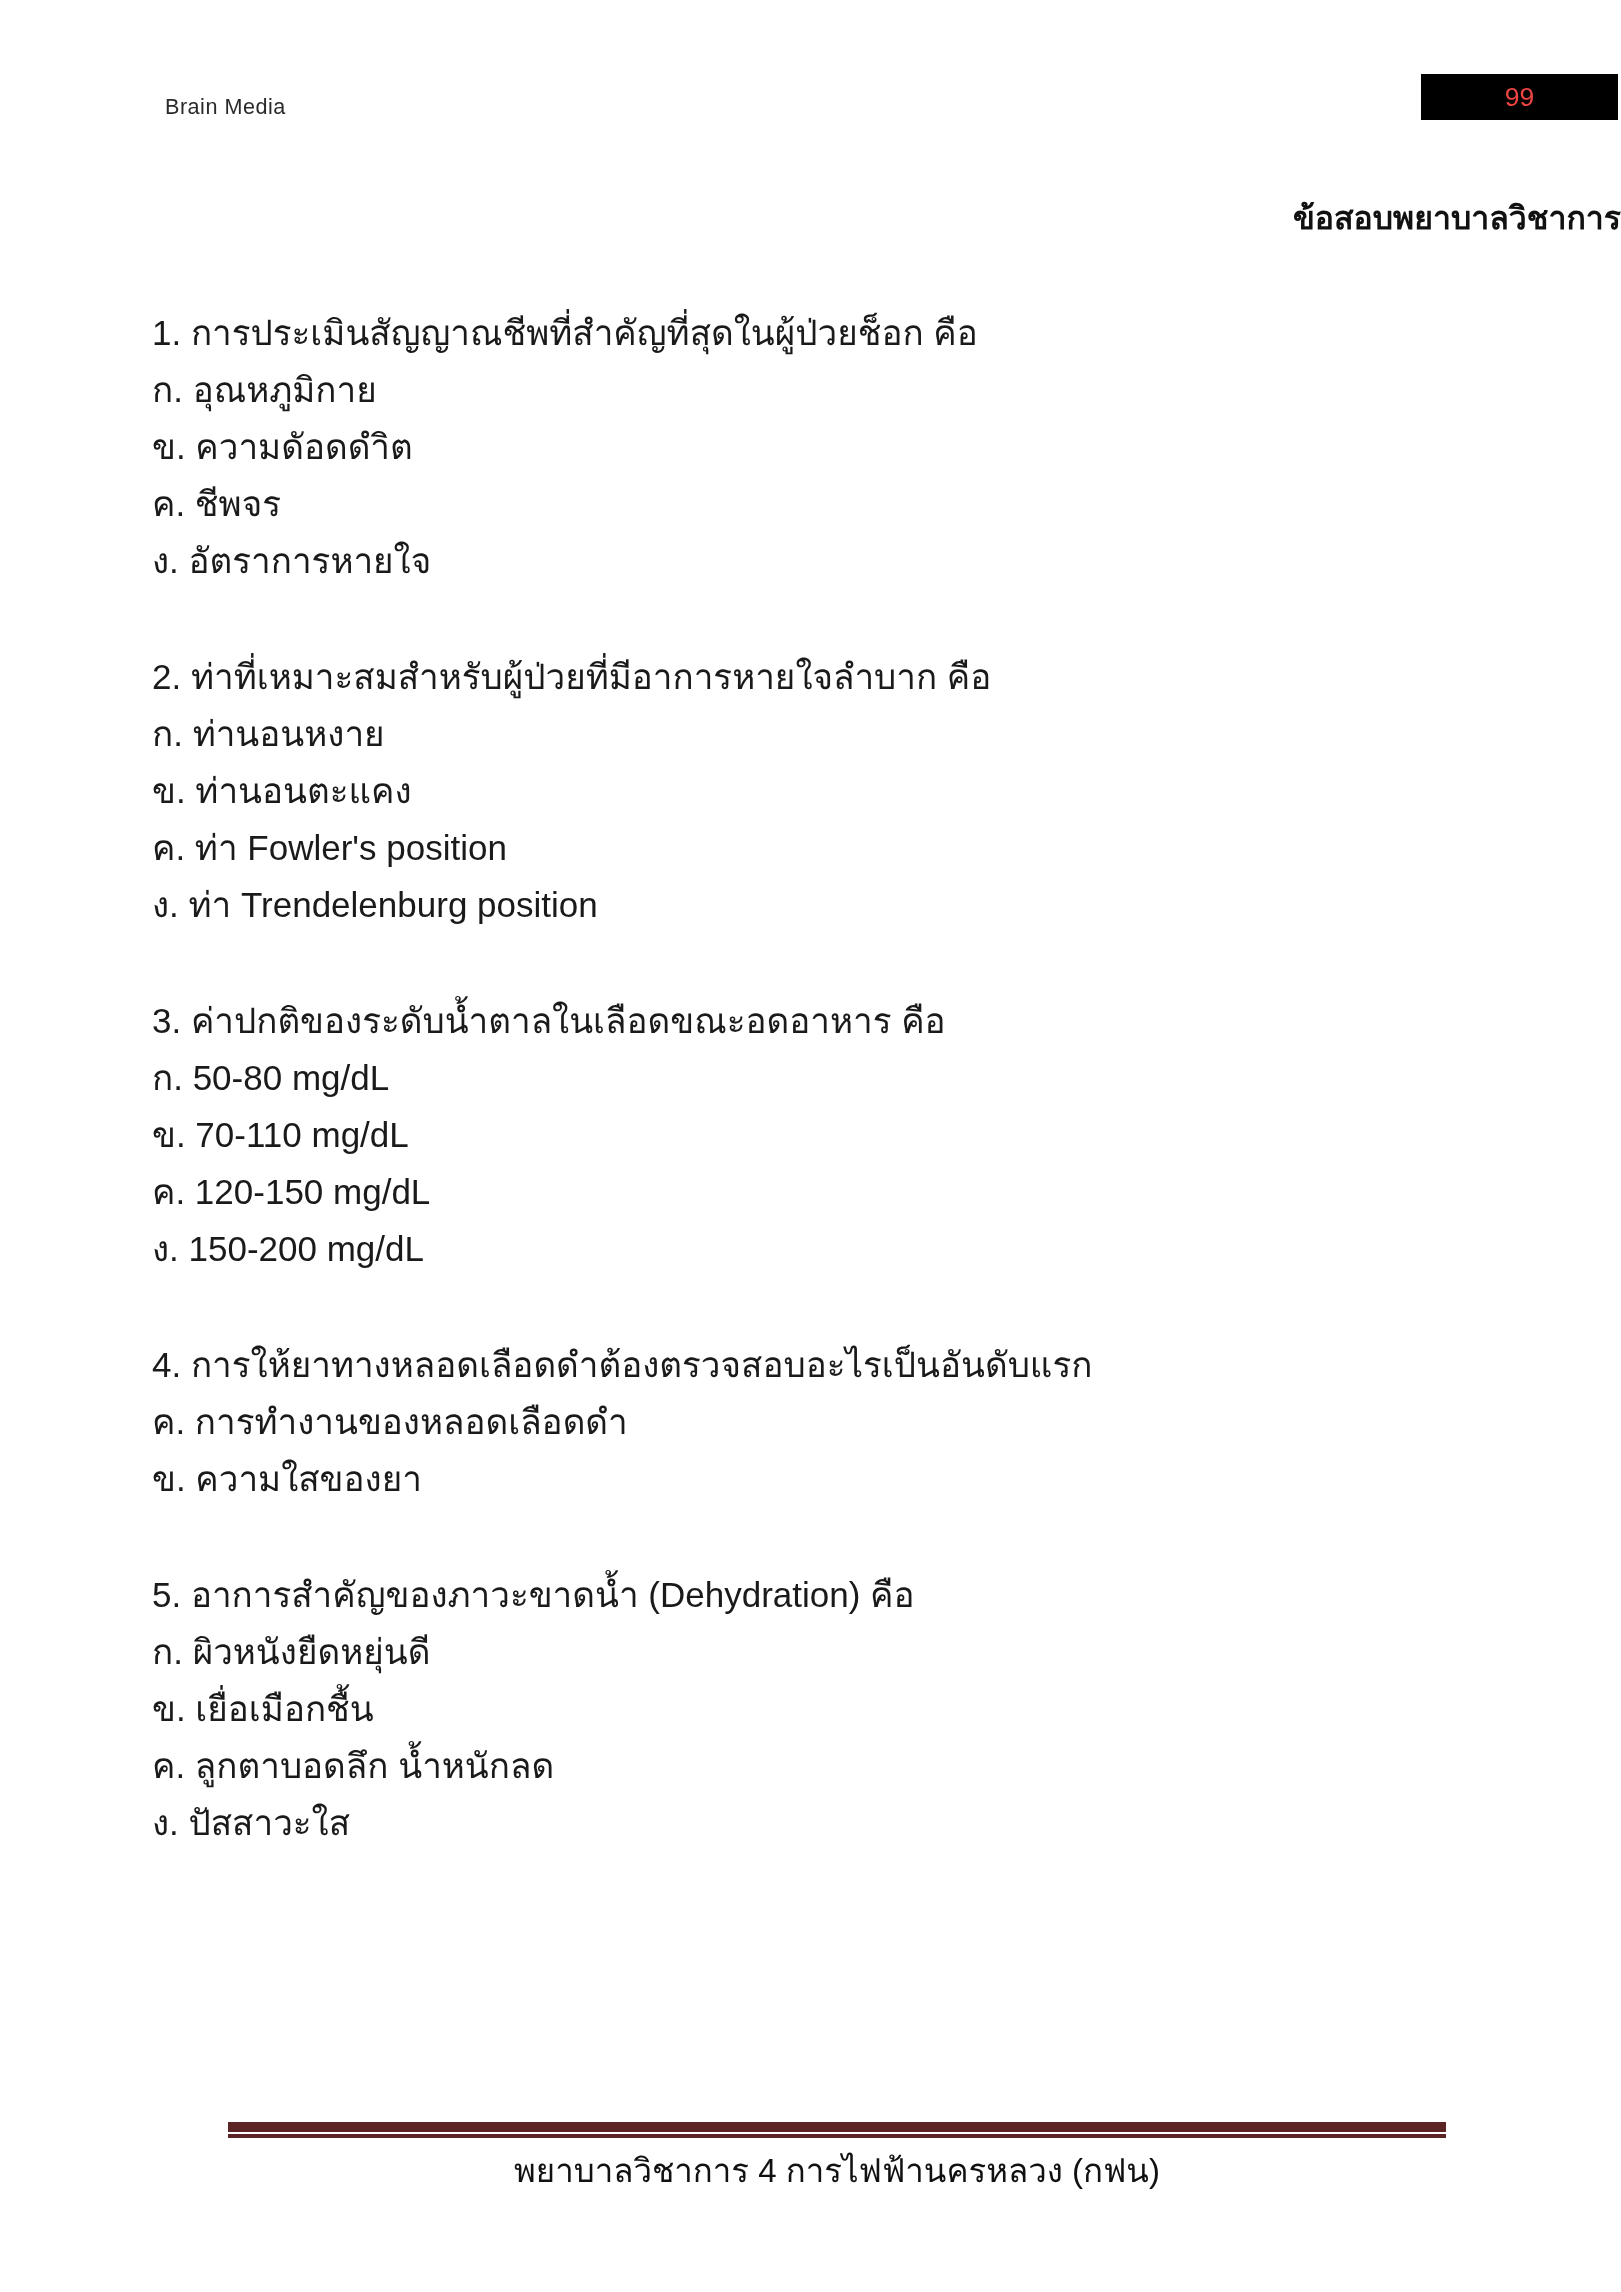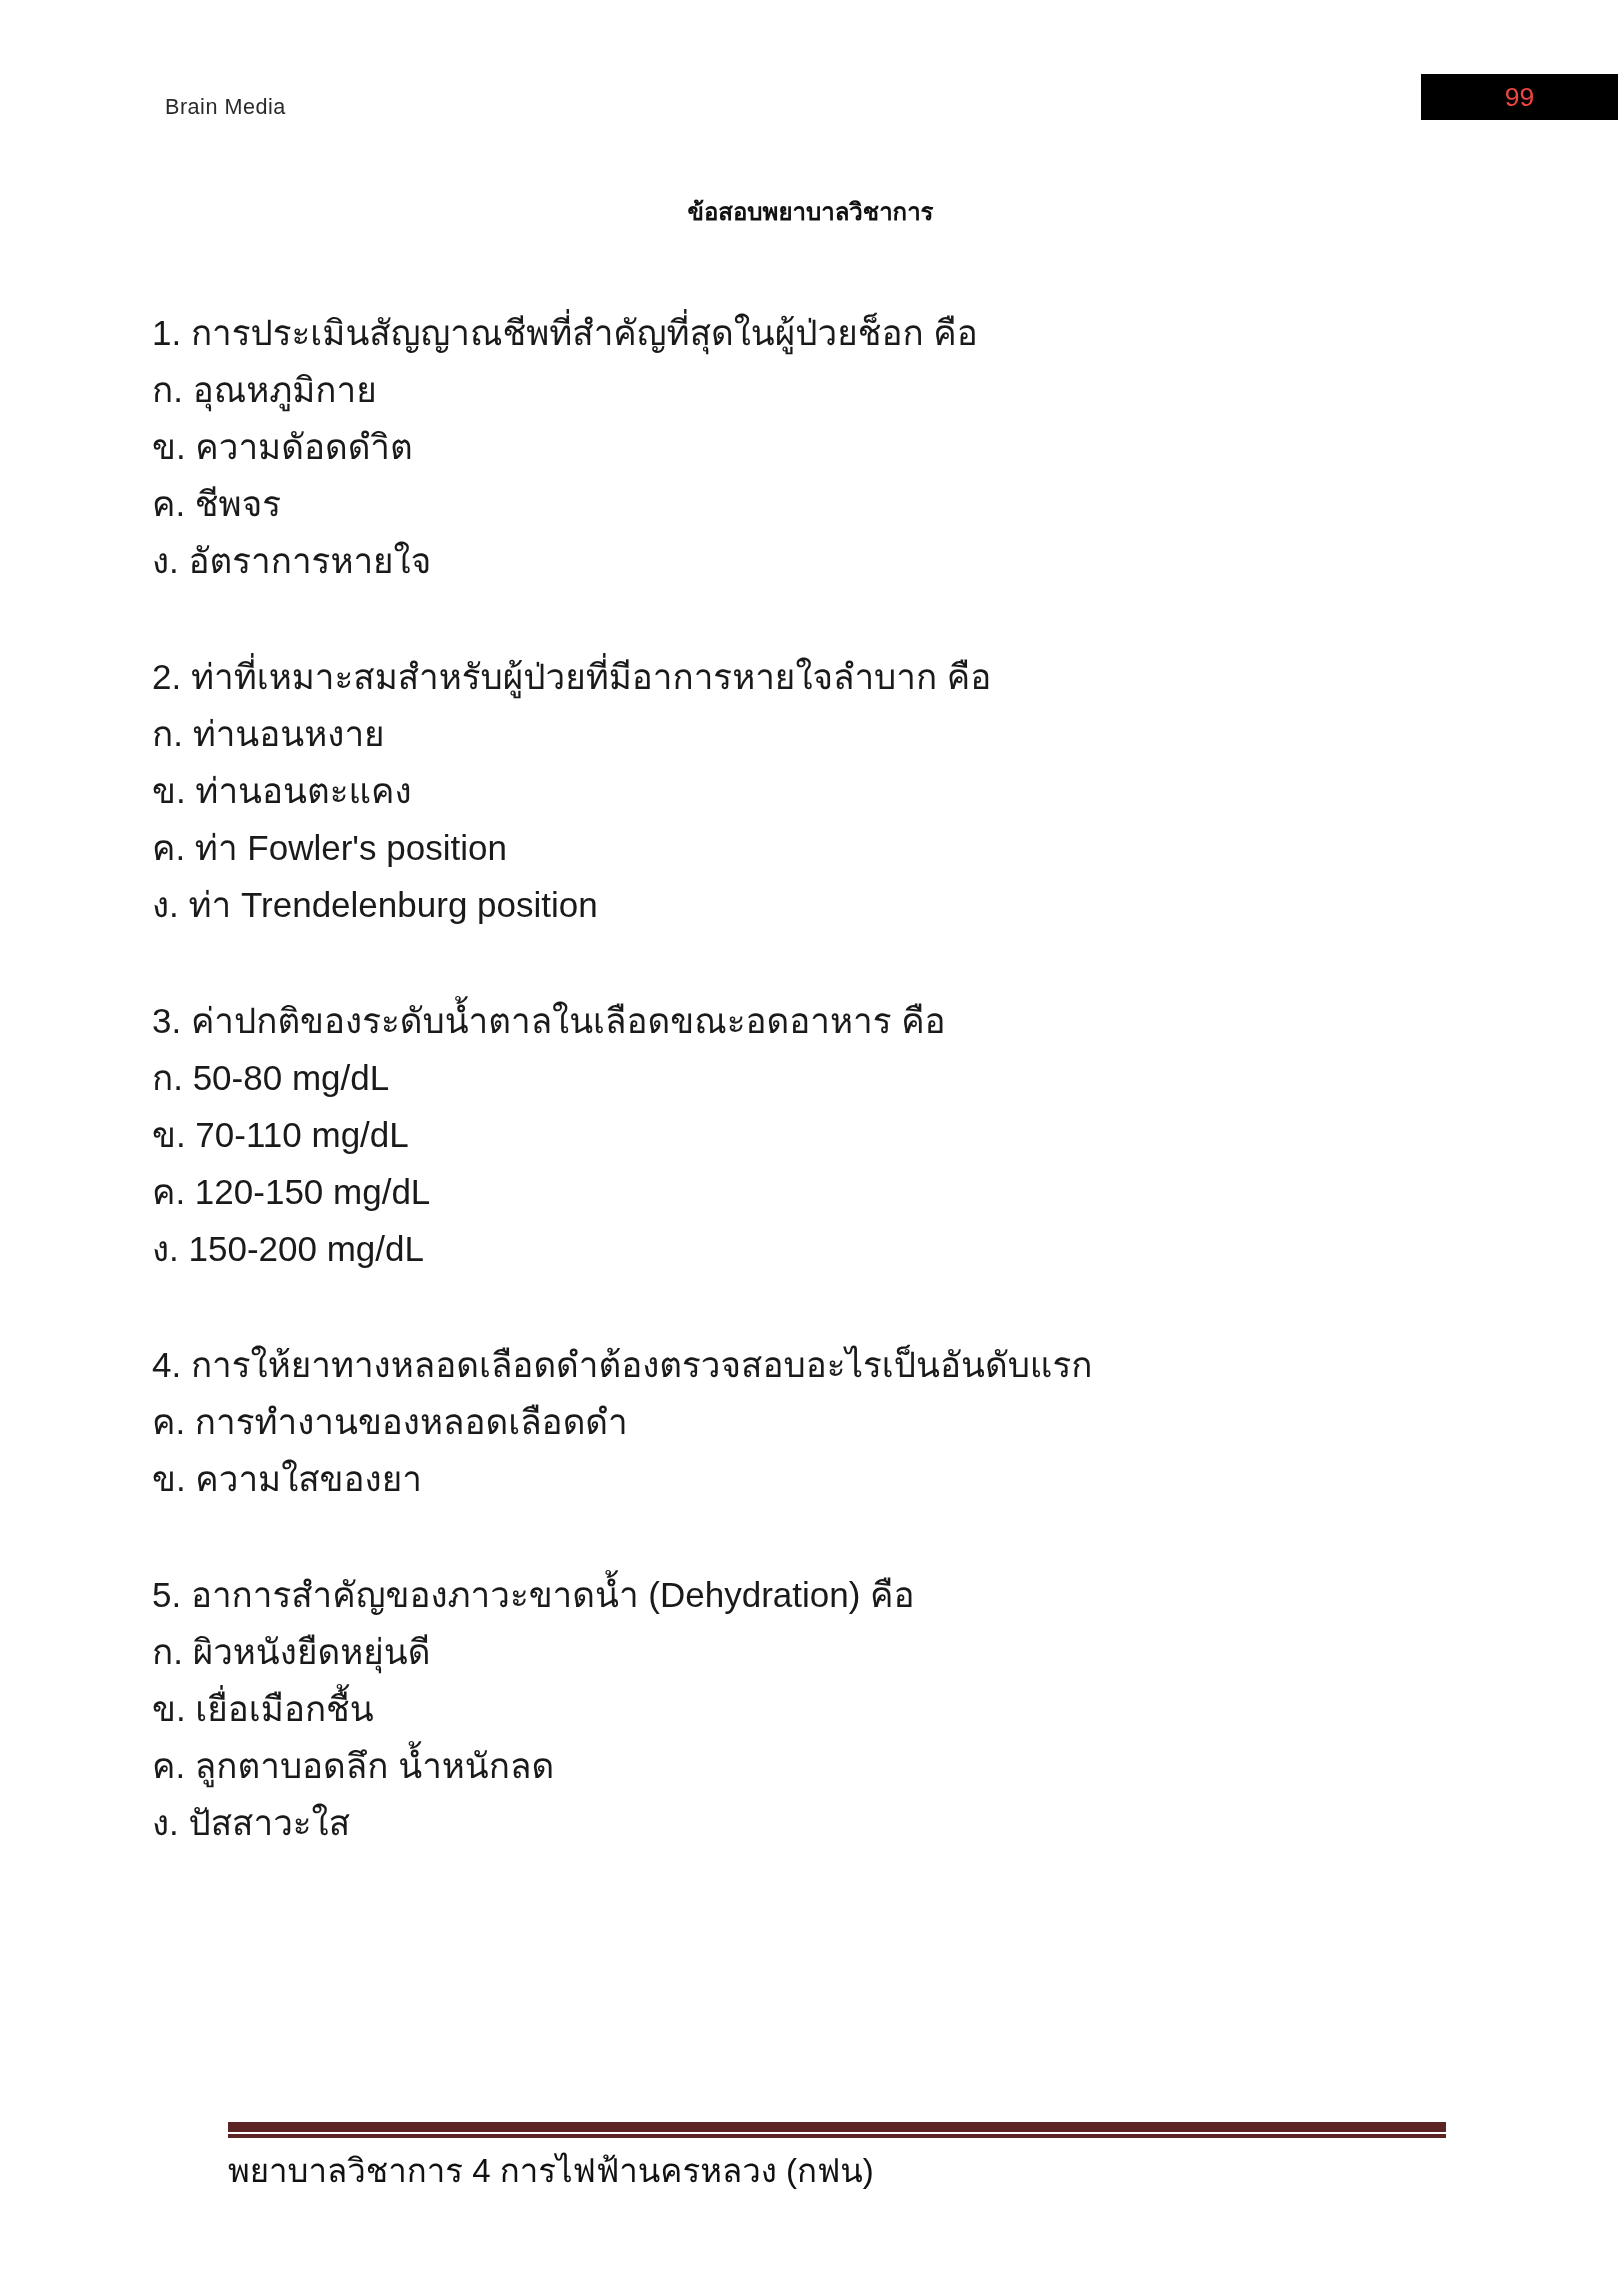--- a/index.html
+++ b/index.html
@@ -33,23 +33,23 @@
     display: flex;
     align-items: center;
     justify-content: center;
     font-size: 26.5px;
   }
   .doc-title {
     position: absolute;
     left: 0;
     top: 192px;
     width: 100%;
-    text-align: center;
+    text-align: right;
     font-weight: bold;
-    font-size: 24px;
+    font-size: 32px;
     color: #111111;
   }
   .content {
     position: absolute;
     left: 152px;
     top: 304px;
     right: 78px;
   }
   .qblock { margin-bottom: 59px; }
   .line {
@@ -65,21 +65,21 @@
     top: 2122px;
     width: 1218px;
   }
   .rule-thick { height: 9.8px; background: #5d2425; }
   .rule-thin  { height: 3.9px;  background: #5d2425; margin-top: 2px; }
   .footer-text {
     position: absolute;
     left: 228px;
     top: 2147px;
     width: 1218px;
-    text-align: left;
+    text-align: center;
     font-size: 33px;
     line-height: 47px;
     color: #111111;
     white-space: nowrap;
   }
 </style>
 </head>
 <body>
 
 <div class="page">

